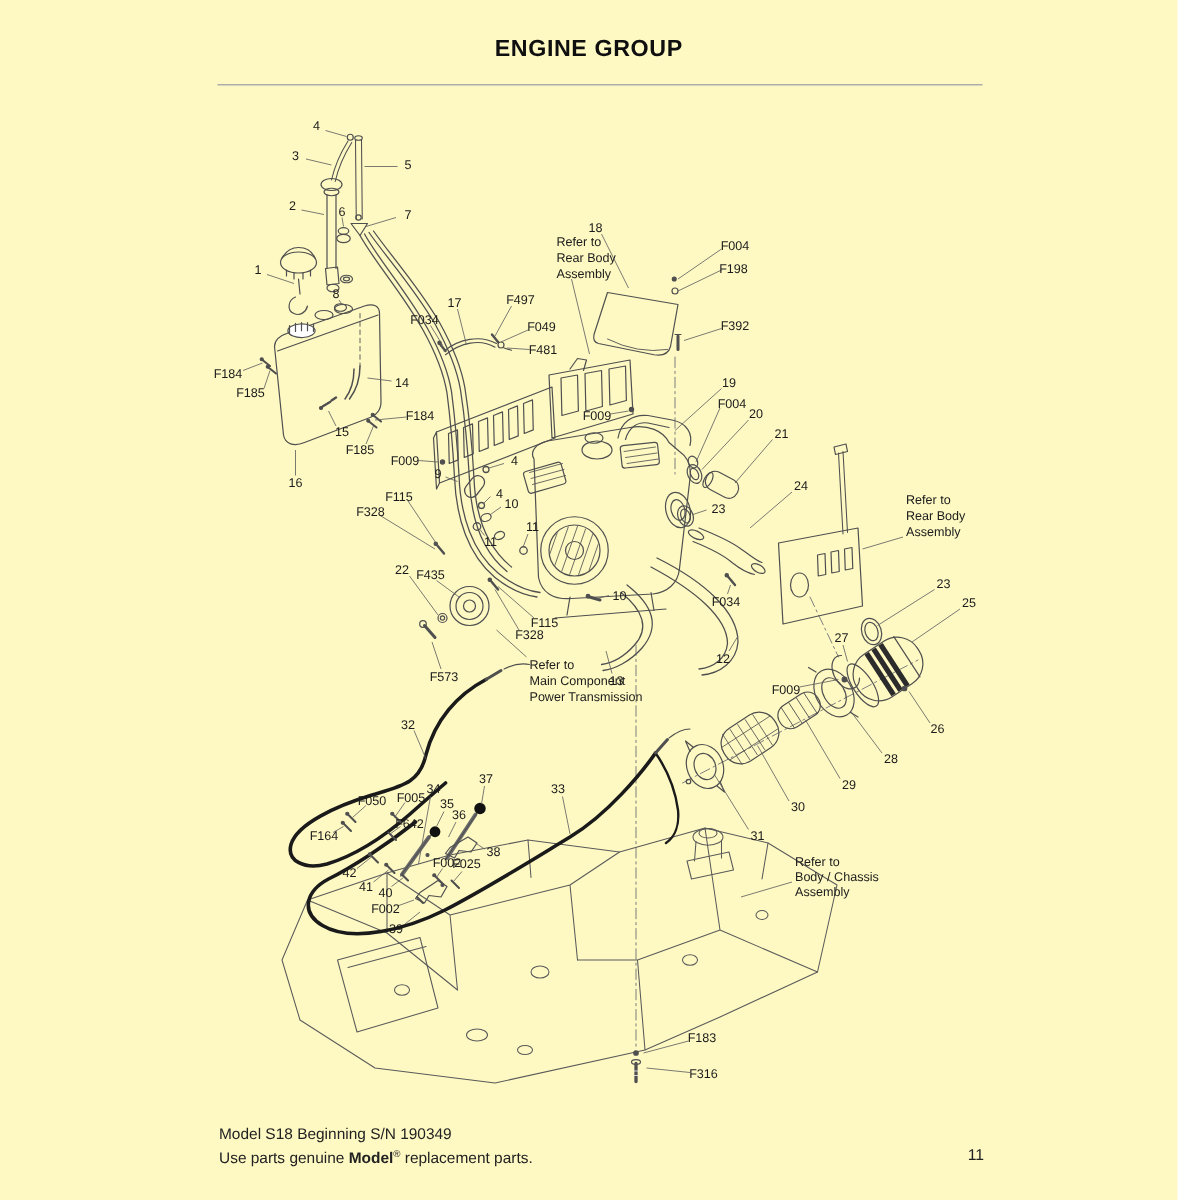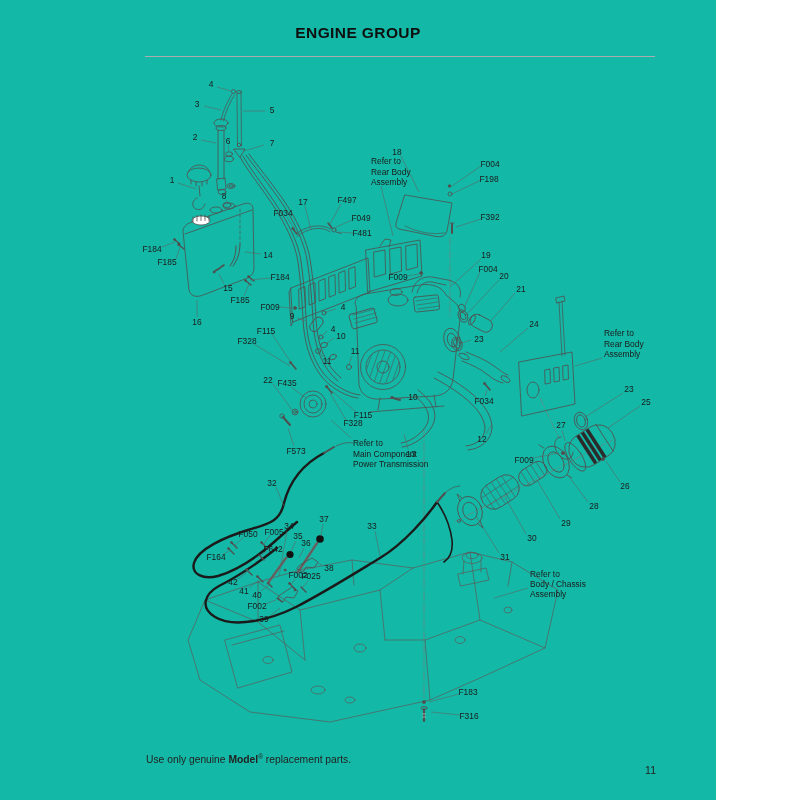--- a/index.html
+++ b/index.html
@@ -1,16 +1,16 @@
 <!DOCTYPE html>
 <html><head>
 <meta charset="utf-8">
 <style>
   html,body{margin:0;padding:0;background:#fff}
-  .page{position:relative;width:716px;height:800px;background:#14b8a6;overflow:hidden;
+  .page{position:relative;width:785px;height:800px;background:#fef9c3;overflow:hidden;
         font-family:"Liberation Sans",sans-serif;color:#1b1b1b}
   .title{position:absolute;top:24px;left:0;width:100%;text-align:center;
          font-size:15.5px;font-weight:bold;letter-spacing:.4px;color:#0f0f0f}
   .rule{position:absolute;top:56px;left:145px;width:510px;border-top:1px solid #adadad;height:0}
   svg.diagram{position:absolute;left:0;top:0}
   .footer{position:absolute;left:146px;top:751px;font-size:10.3px;line-height:12.6px;color:#222}
   .pageno{position:absolute;left:620px;top:764px;width:36px;text-align:right;font-size:10.5px;color:#222}
   sup{font-size:6.5px}
   text.lbl{font-family:"Liberation Sans",sans-serif;font-size:8.4px;fill:#1b1b1b;text-anchor:middle}
   text.note{font-family:"Liberation Sans",sans-serif;font-size:8.4px;fill:#1b1b1b;text-anchor:start}
@@ -452,16 +452,17 @@
         <line x1="602" y1="358" x2="575" y2="366" class="leader"></line>
         <text class="note"><tspan x="604" y="336">Refer to</tspan><tspan x="604" y="346.5">Rear Body</tspan><tspan x="604" y="357">Assembly</tspan></text>
         <line x1="351" y1="438" x2="331" y2="420" class="leader"></line>
         <text class="note"><tspan x="353" y="446">Refer to</tspan><tspan x="353" y="456.5">Main Component</tspan><tspan x="353" y="467">Power Transmission</tspan></text>
         <line x1="528" y1="588" x2="494" y2="598" class="leader"></line>
         <text class="note"><tspan x="530" y="577">Refer to</tspan><tspan x="530" y="587">Body / Chassis</tspan><tspan x="530" y="597">Assembly</tspan></text>
       </g>
   </svg>
 
   <div class="footer">
-    <div><span>Use only genuine </span><b>Model</b><sup>®</sup><span> replacement parts.</span></div>
+    <div>Model S18 Beginning S/N 190349</div>
+    <div><span>Use parts genuine </span><b>Model</b><sup>®</sup><span> replacement parts.</span></div>
   </div>
   <div class="pageno">11</div>
 </div>
 
 </body></html>

